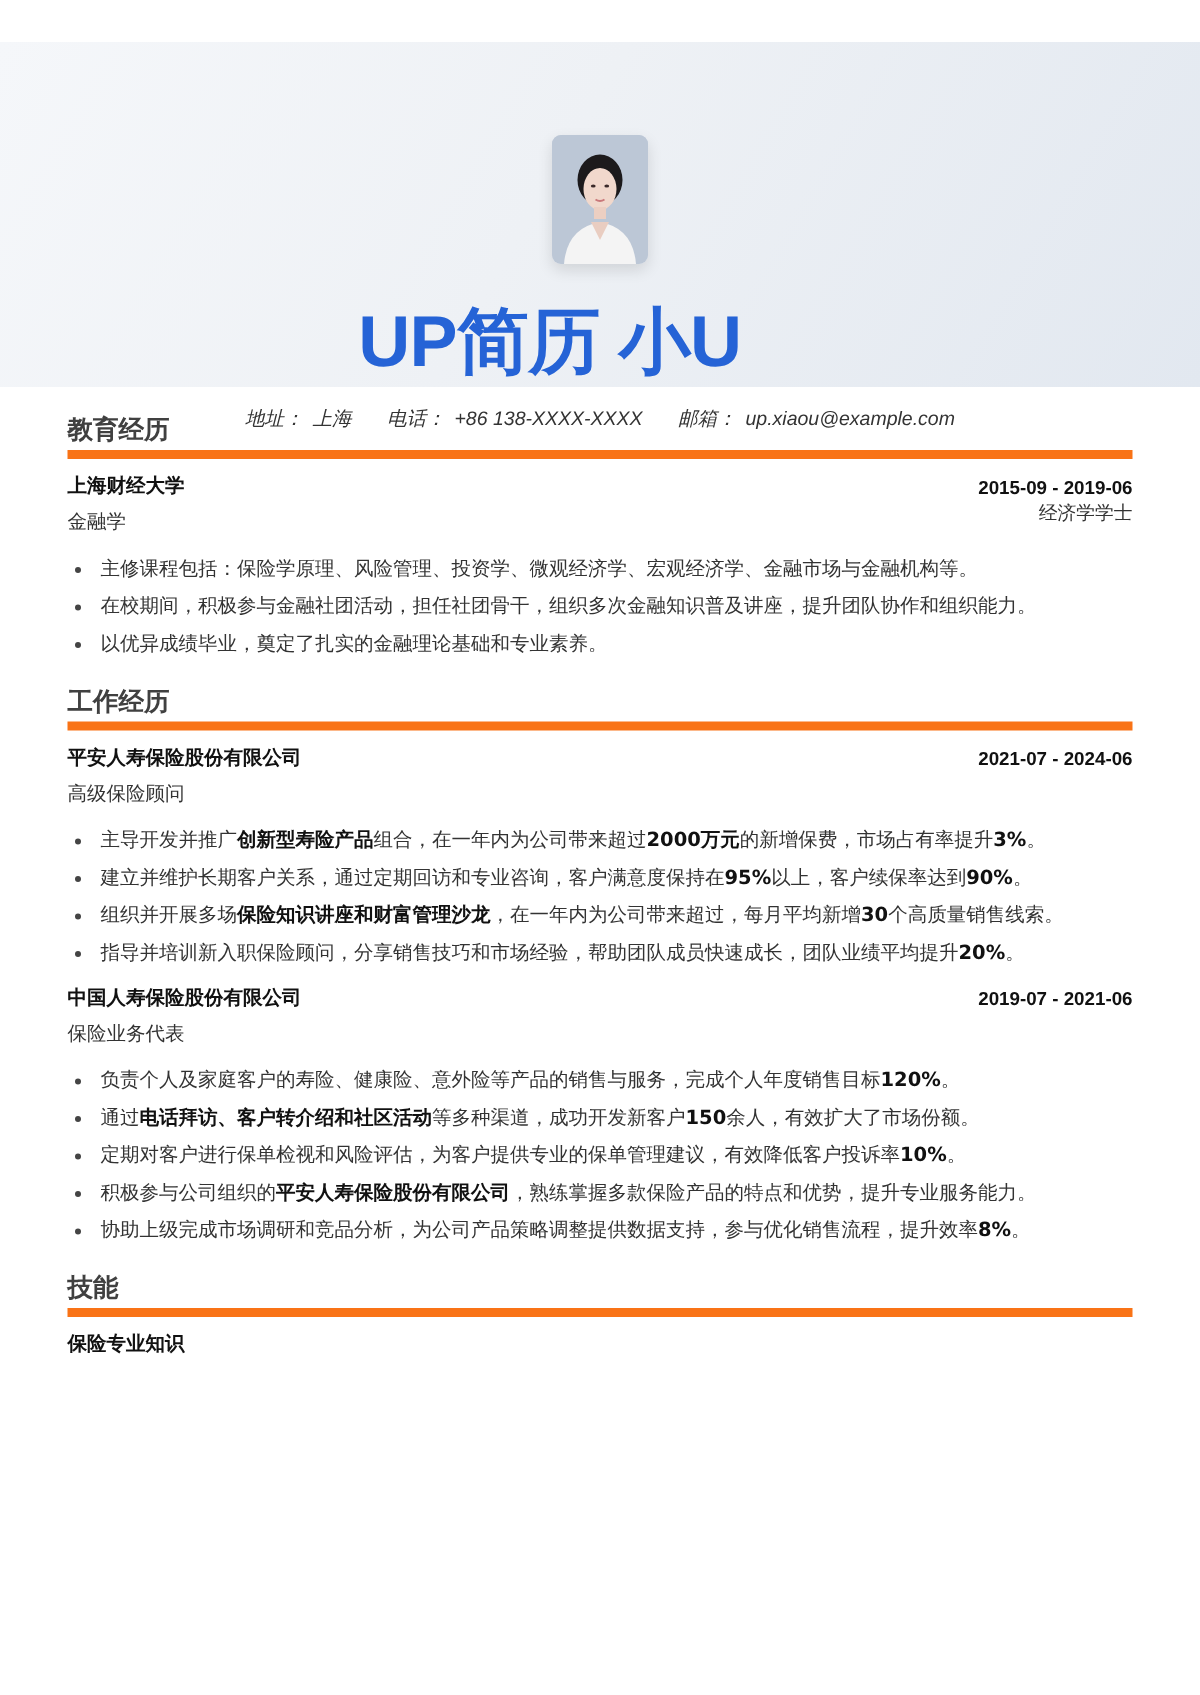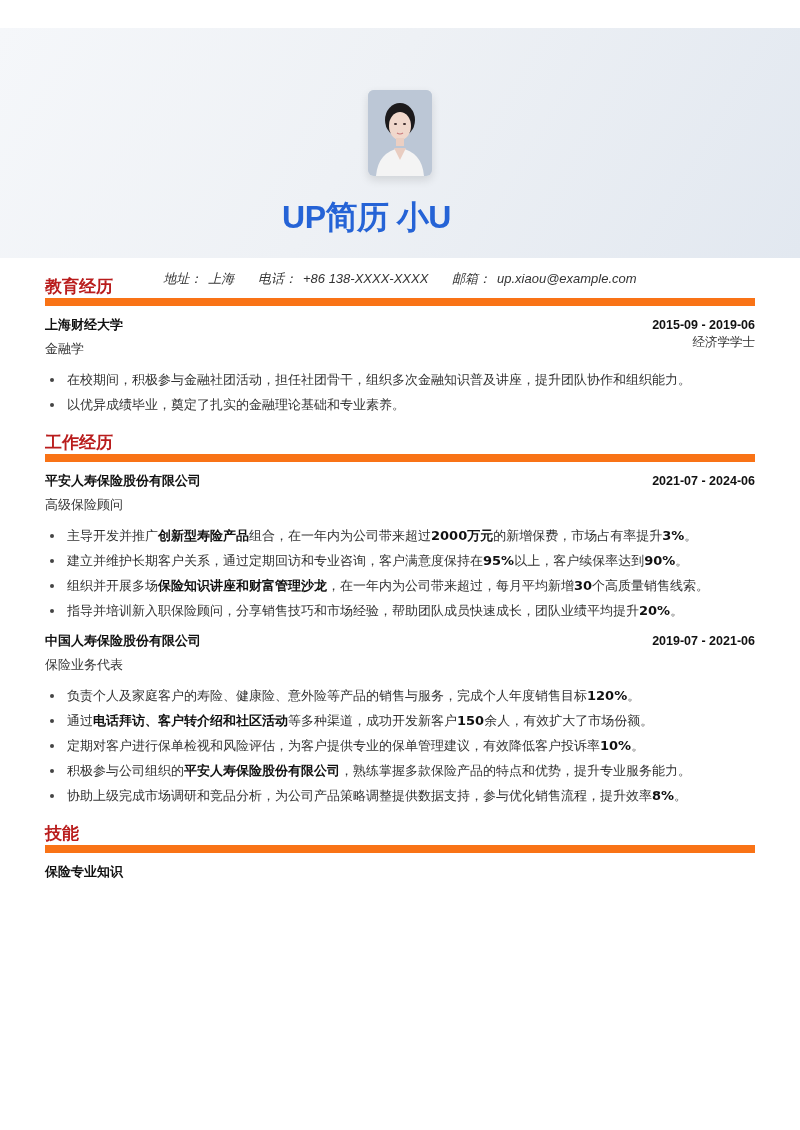--- a/index.html
+++ b/index.html
@@ -12,36 +12,36 @@
   }
   .photo {
     position: absolute; left: 368px; top: 62px; width: 64px; height: 86px;
     border-radius: 6px; overflow: hidden;
     box-shadow: 0 4px 10px rgba(0,0,0,0.12);
     background: linear-gradient(180deg, #c5cfdc 0%, #b7c3d3 60%, #dfe3ea 100%);
   }
   .photo svg { width: 100%; height: 100%; display: block; }
   .name {
     position: absolute; left: 0; width: 733px; top: 168px; text-align: center;
-    font-size: 32px; font-weight: bold; color: #2563d6; letter-spacing: -0.5px;
+    font-size: 48px; font-weight: bold; color: #2563d6; letter-spacing: -0.5px;
     font-family: "Liberation Sans", "DejaVu Sans", sans-serif;
   }
   .contacts {
     position: absolute; left: 0; width: 800px; top: 226px; text-align: center;
     font-size: 13px; color: #333;
     font-family: "Liberation Sans", "DejaVu Sans", sans-serif;
   }
   .contacts .item { display: inline-block; margin: 16px 10px; font-style: italic; }
   .contacts .lbl { margin-right: 6px; }
 
   .content { position: absolute; left: 45px; top: 270px; width: 710px; }
   .section { margin-bottom: 10px; }
   .sec-title {
-    font-size: 17px; font-weight: bold; color: #b91c1c; height: 36px; line-height: 34px;
-    border-bottom: 8px solid #f97316; margin-bottom: 8px;
+    font-size: 17px; font-weight: bold; color: #404040; height: 36px; line-height: 34px;
+    border-bottom: 6px solid #f97316; margin-bottom: 8px;
     font-family: "Liberation Sans", "DejaVu Sans", sans-serif;
   }
   .entry { margin-bottom: 8px; }
   .entry-head { display: flex; justify-content: space-between; align-items: flex-start; }
   .org { font-size: 13px; font-weight: bold; color: #111; line-height: 22px; }
   .date { font-size: 12.5px; font-weight: bold; color: #111; line-height: 22px; font-family: "Liberation Sans", sans-serif; }
   .sub-row { display: flex; justify-content: space-between; }
   .role { font-size: 13px; color: #333; line-height: 26px; }
   .degree { font-size: 12.5px; color: #333; line-height: 12px; }
 
@@ -98,20 +98,21 @@
     <div class="entry">
       <div class="entry-head">
         <span class="org">上海财经大学</span>
         <span class="date">2015-09 - 2019-06</span>
       </div>
       <div class="sub-row">
         <span class="role">金融学</span>
         <span class="degree">经济学学士</span>
       </div>
       <ul class="bullets">
+          <li><span>主修课程包括：保险学原理、风险管理、投资学、微观经济学、宏观经济学、金融市场与金融机构等。</span></li>
           <li><span>在校期间，积极参与金融社团活动，担任社团骨干，组织多次金融知识普及讲座，提升团队协作和组织能力。</span></li>
           <li><span>以优异成绩毕业，奠定了扎实的金融理论基础和专业素养。</span></li>
         </ul>
     </div>
   </section>
 
   <section class="section">
     <div class="sec-title">工作经历</div>
     <div class="entry">
       <div class="entry-head">

